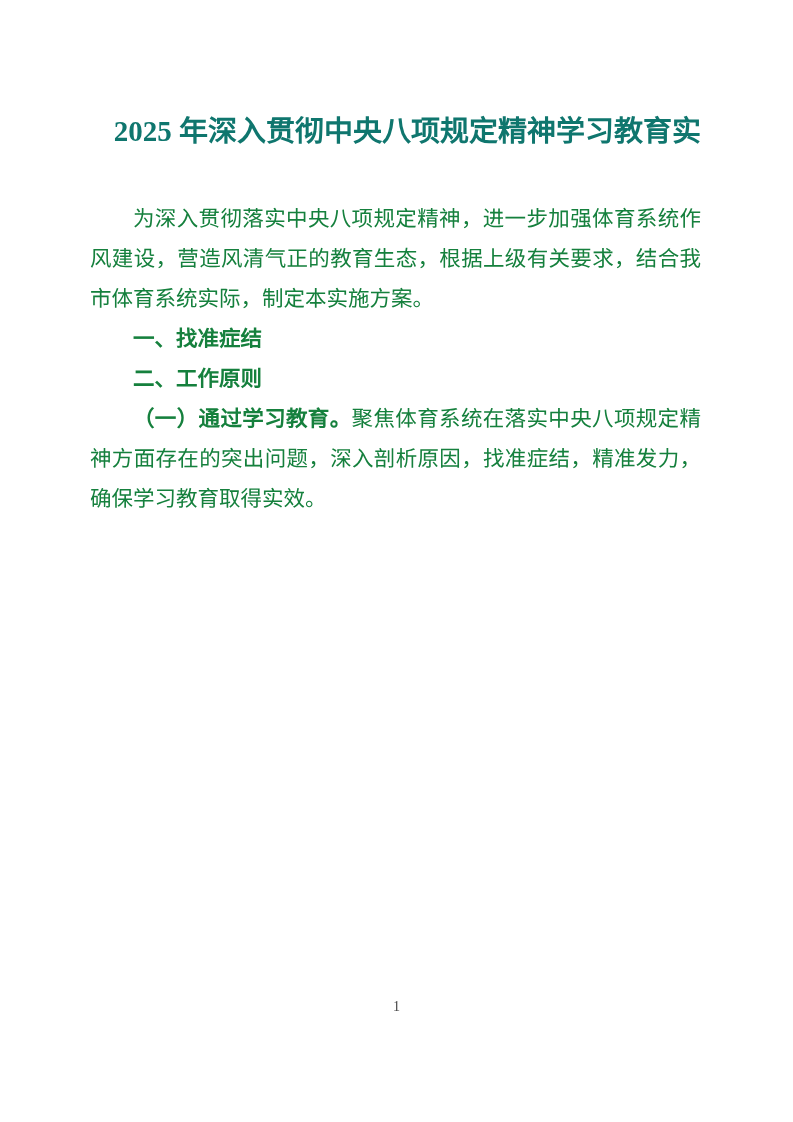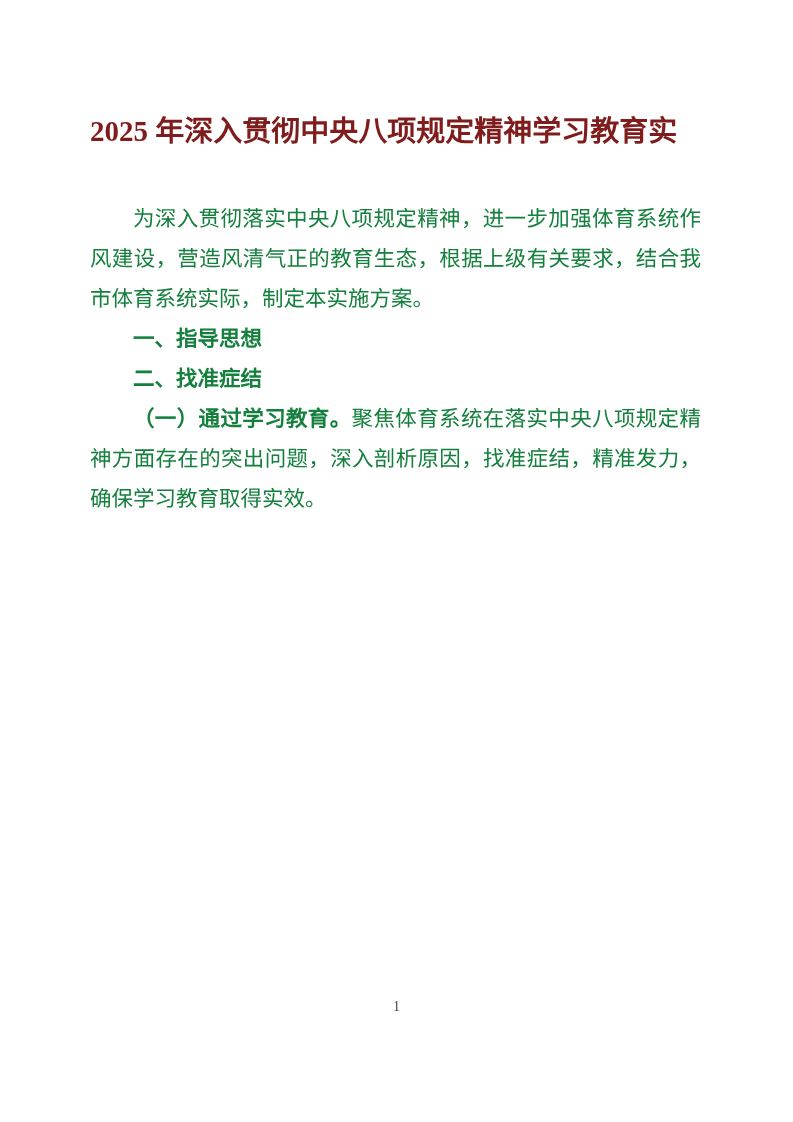--- a/index.html
+++ b/index.html
@@ -21,22 +21,22 @@
     position: absolute;
     left: 90px;
     top: 108px;
     width: 611px;
   }
   .title {
     margin: 0 0 44px 0;
     font-size: 29px;
     line-height: 47px;
     font-weight: 700;
-    text-align: left;
-    color: #7f1d1d;
+    text-align: right;
+    color: #0f766e;
   }
   .title-line {
     display: block;
   }
   .para {
     margin: 0;
     font-size: 21.5px;
     line-height: 40px;
     text-align: justify;
     text-indent: 43px;
@@ -66,24 +66,24 @@
 
 <div class="page">
   <div class="content">
 
     <h1 class="title">
       <span class="title-line">2025 年深入贯彻中央八项规定精神学习教育实</span>
     </h1>
 
     <p class="para">为深入贯彻落实中央八项规定精神，进一步加强体育系统作风建设，营造风清气正的教育生态，根据上级有关要求，结合我市体育系统实际，制定本实施方案。</p>
 
-    <p class="para heading">一、指导思想</p>
+    <p class="para heading">一、找准症结</p>
 
 
-    <p class="para heading">二、找准症结</p>
+    <p class="para heading">二、工作原则</p>
 
     <p class="para"><span class="lead">（一）通过学习教育。</span><span>聚焦体育系统在落实中央八项规定精神方面存在的突出问题，深入剖析原因，找准症结，精准发力，确保学习教育取得实效。</span></p>
 
   </div>
 
   <div class="footer">
     <span>1</span>
   </div>
 </div>
 

